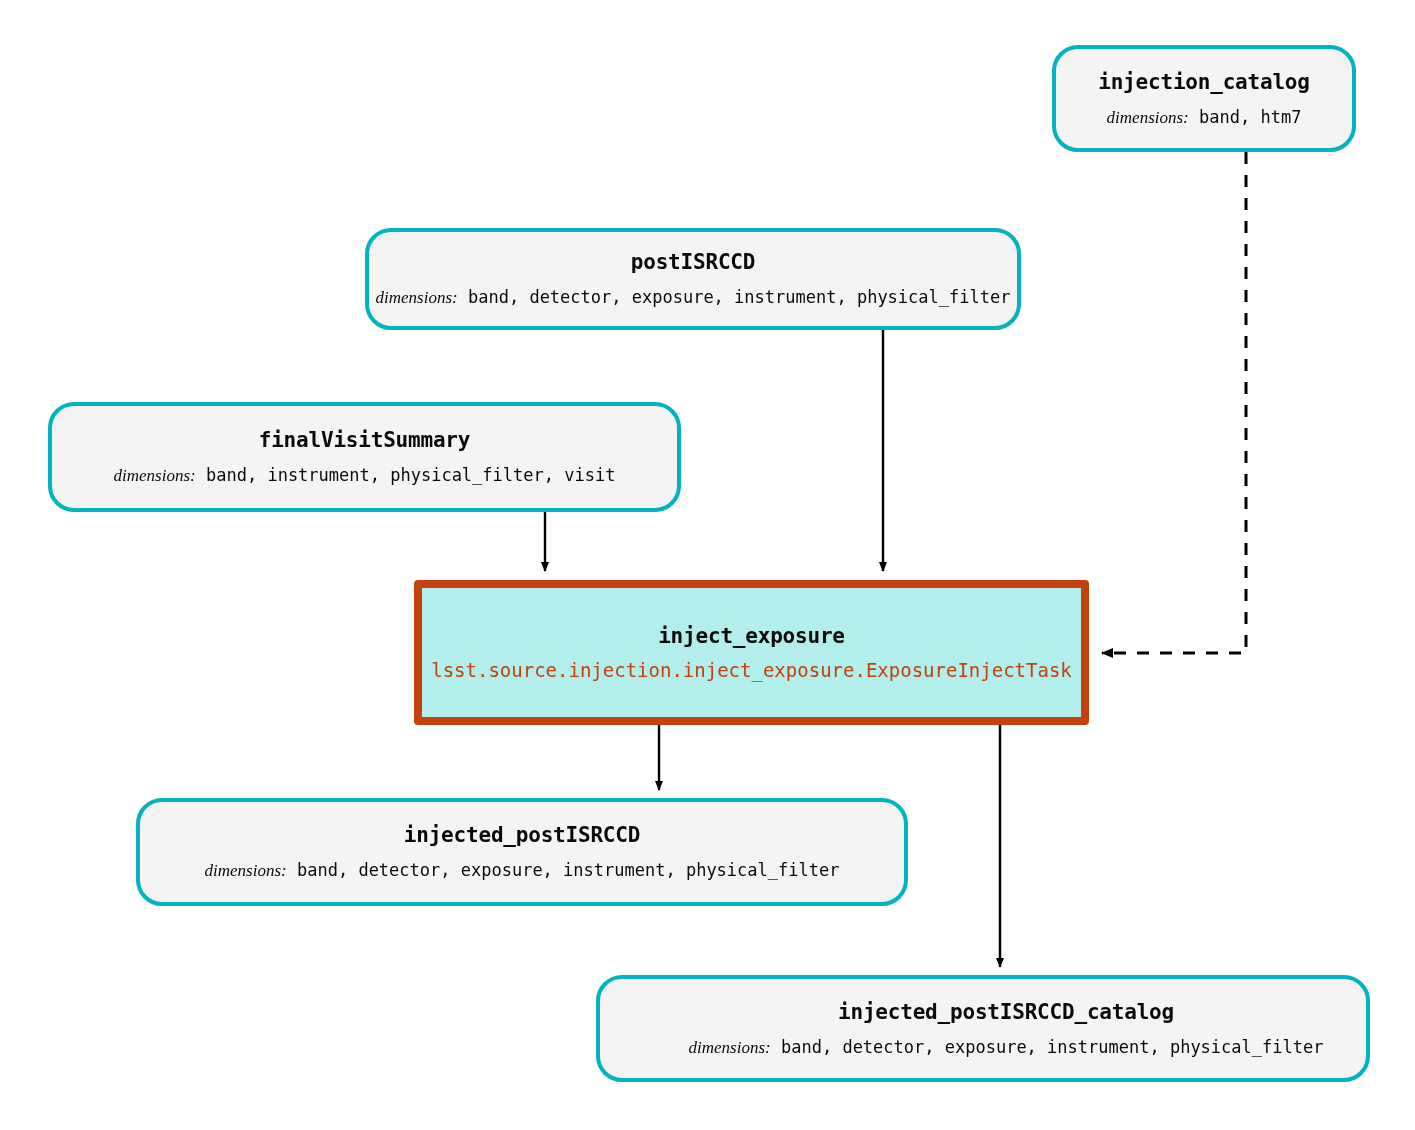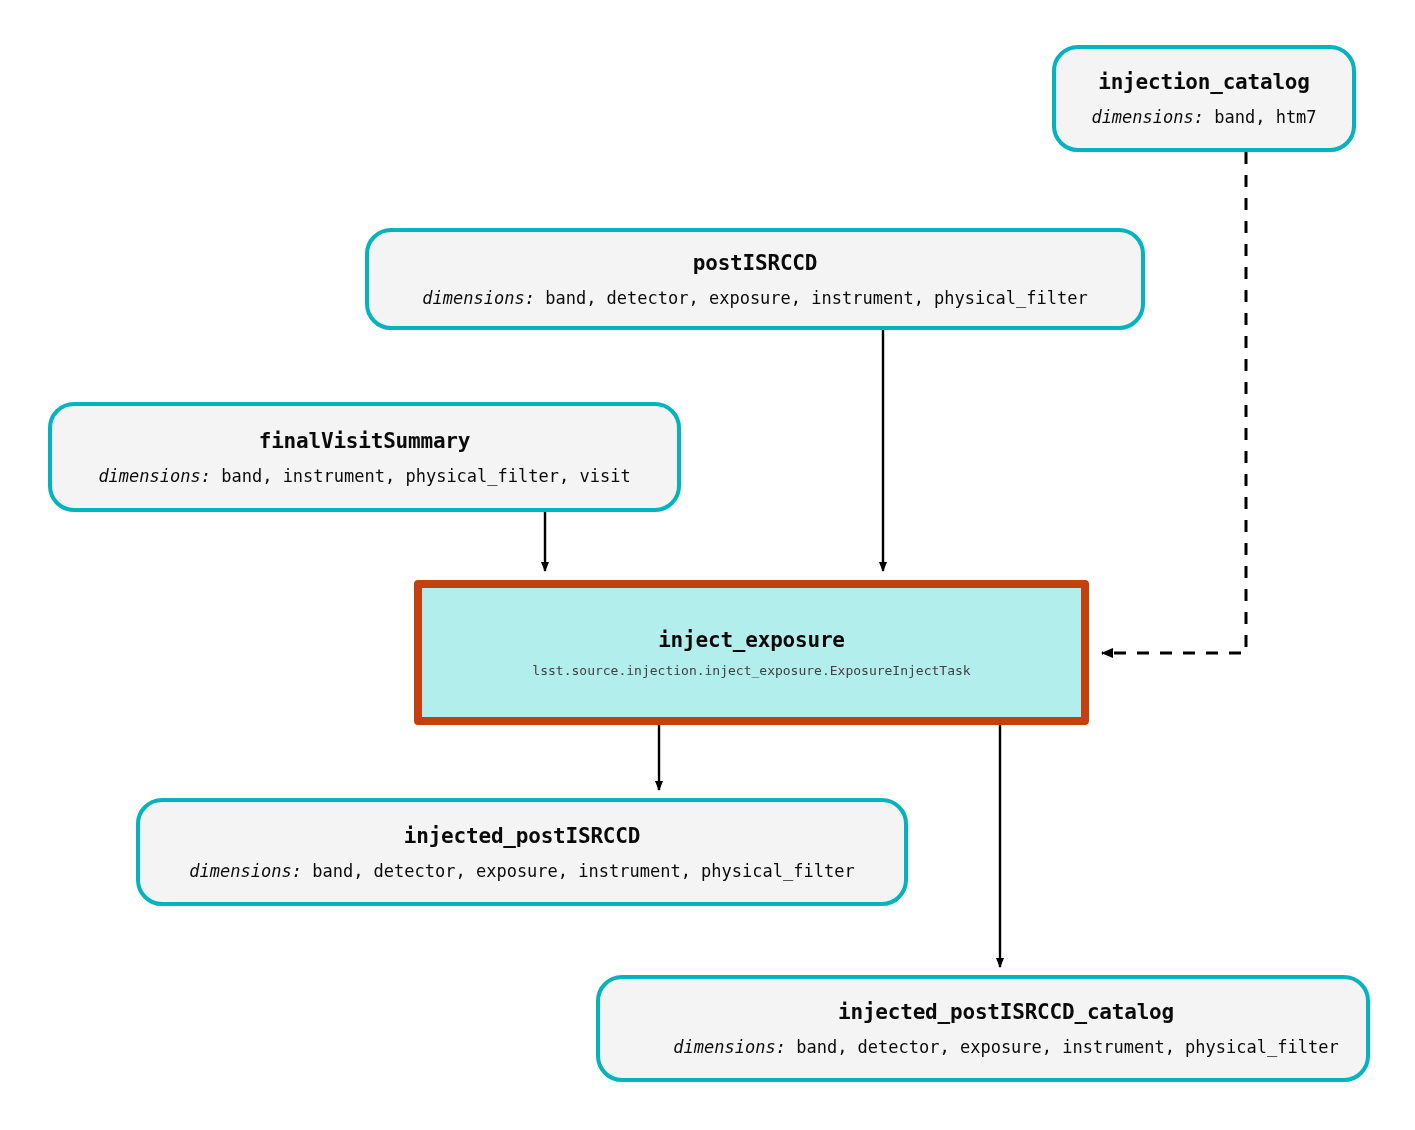--- a/index.html
+++ b/index.html
@@ -40,35 +40,36 @@
   .node .title {
     font-weight: bold;
     color: #0a0a0a;
     letter-spacing: -0.2px;
     white-space: nowrap;
   }
   .node.dataset .title { font-size: 21px; }
   .node.task  .title  { font-size: 21px; }
 
   .node .qualname {
-    font-size: 13px;
-    color: #404040;
+    font-size: 19px;
+    color: #c2410c;
     white-space: nowrap;
     margin-top: 11px;
   }
   .node .dims {
     font-size: 17px;
     color: #0a0a0a;
     white-space: nowrap;
     margin-top: 13px;
   }
   .node.task .dims { margin-top: 11px; }
   .node .dims .lbl {
     font-style: italic;
     font-weight: normal;
+    font-family: Liberation Serif, serif;
   }
 
   
   #edges {
     position: absolute;
     left: 0; top: 0;
     width: 1415px;
     height: 1130px;
     z-index: 1;
     pointer-events: none;
@@ -98,21 +99,21 @@
     <path d="M659,725 L659,790" stroke="#000000" stroke-width="2.4" fill="none" marker-end="url(#arrowhead)"></path>
 
     <path d="M1000,725 L1000,967" stroke="#000000" stroke-width="2.4" fill="none" marker-end="url(#arrowhead)"></path>
   </svg>
 
   <div class="node dataset" style="left:1052px; top:45px; width:304px; height:107px;">
     <div class="title">injection_catalog</div>
     <div class="dims"><span class="lbl">dimensions:</span> <span>band, htm7</span></div>
   </div>
 
-  <div class="node dataset" style="left:365px; top:228px; width:780px; height:102px;">
+  <div class="node dataset" style="left:365px; top:228px; width:656px; height:102px;">
     <div class="title">postISRCCD</div>
     <div class="dims"><span class="lbl">dimensions:</span> <span>band, detector, exposure, instrument, physical_filter</span></div>
   </div>
 
   <div class="node dataset" style="left:48px; top:402px; width:633px; height:110px;">
     <div class="title">finalVisitSummary</div>
     <div class="dims"><span class="lbl">dimensions:</span> <span>band, instrument, physical_filter, visit</span></div>
   </div>
 
   <div class="node task" style="left:414px; top:580px; width:675px; height:145px;">

